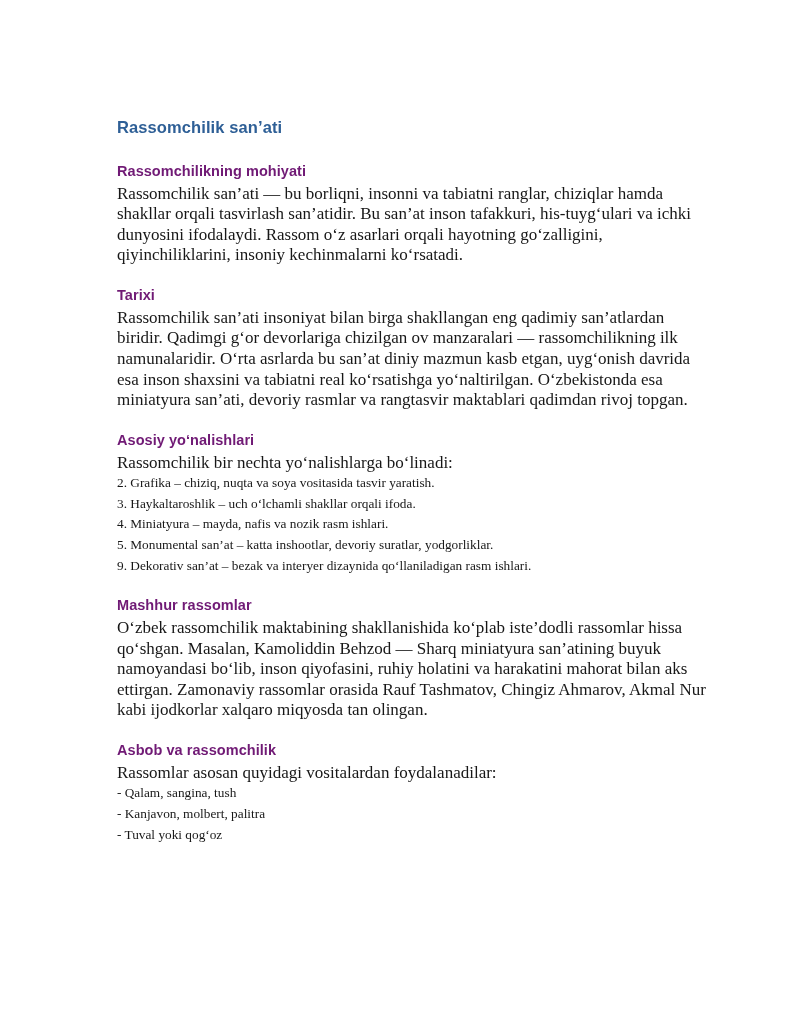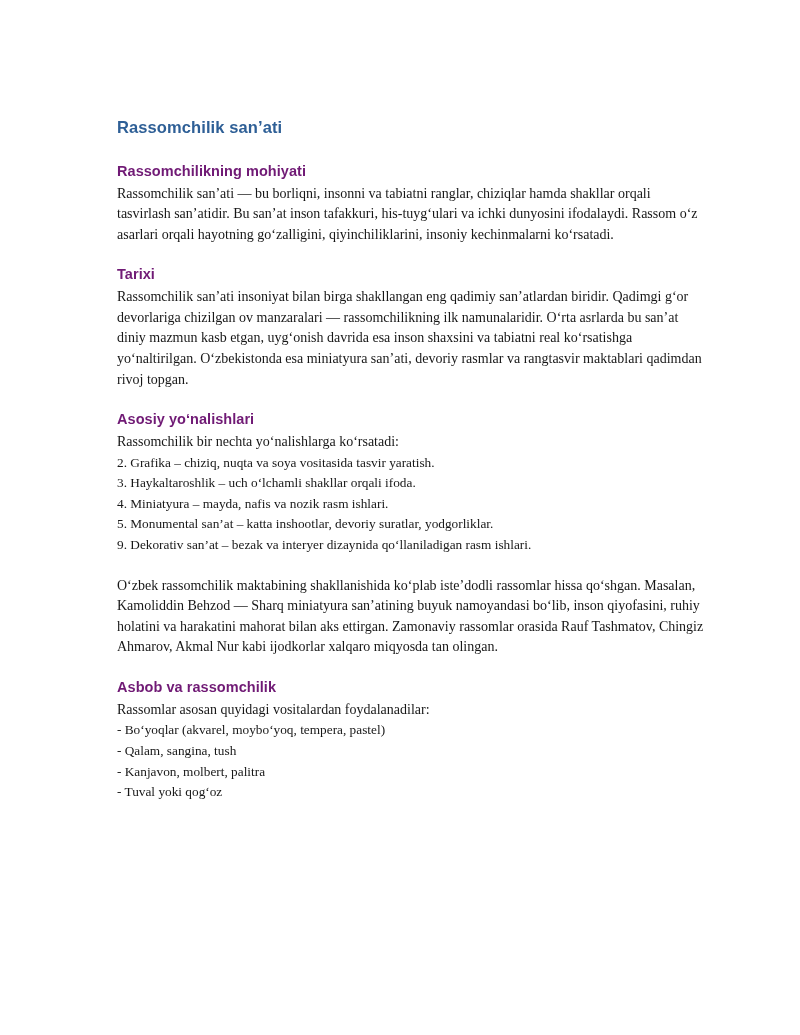--- a/index.html
+++ b/index.html
@@ -38,21 +38,21 @@
     font-family: "Liberation Sans", "DejaVu Sans", sans-serif;
     font-size: 14.5px;
     font-weight: bold;
     color: #701a75;
     margin: 0 0 3px 0;
     line-height: 1.3;
     letter-spacing: 0.05px;
   }
   .body-text {
     font-family: "Liberation Serif", "DejaVu Serif", serif;
-    font-size: 14px;
+    font-size: 17px;
     line-height: 20.6px;
     color: #171717;
     margin: 0;
     text-align: left;
   }
   .list-block {
     font-family: "Liberation Serif", "DejaVu Serif", serif;
     font-size: 13.3px;
     line-height: 20.6px;
     color: #171717;
@@ -88,43 +88,43 @@
 
   <div class="section">
     <h2 class="section-heading">Tarixi</h2>
     <p class="body-text">Rassomchilik sanʼati insoniyat bilan birga shakllangan eng qadimiy sanʼatlardan biridir. Qadimgi gʻor devorlariga chizilgan ov manzaralari — rassomchilikning ilk namunalaridir. Oʻrta asrlarda bu sanʼat diniy mazmun kasb etgan, uygʻonish davrida esa inson shaxsini va tabiatni real koʻrsatishga yoʻnaltirilgan. Oʻzbekistonda esa miniatyura sanʼati, devoriy rasmlar va rangtasvir maktablari qadimdan rivoj topgan.</p>
   </div>
 
   <div class="gap-after-section"></div>
 
   <div class="section">
     <h2 class="section-heading">Asosiy yoʻnalishlari</h2>
-    <p class="body-text">Rassomchilik bir nechta yoʻnalishlarga koʻrsatadi:</p>
+    <p class="body-text">Rassomchilik bir nechta yoʻnalishlarga boʻlinadi:</p>
     <ul class="list-block">
       <li>2. Grafika – chiziq, nuqta va soya vositasida tasvir yaratish.</li>
       <li>3. Haykaltaroshlik – uch oʻlchamli shakllar orqali ifoda.</li>
       <li>4. Miniatyura – mayda, nafis va nozik rasm ishlari.</li>
       <li>5. Monumental sanʼat – katta inshootlar, devoriy suratlar, yodgorliklar.</li>
       <li>9. Dekorativ sanʼat – bezak va interyer dizaynida qoʻllaniladigan rasm ishlari.</li>
     </ul>
   </div>
 
   <div class="gap-after-section"></div>
 
   <div class="section">
+    <h2 class="section-heading">Mashhur rassomlar</h2>
     <p class="body-text">Oʻzbek rassomchilik maktabining shakllanishida koʻplab isteʼdodli rassomlar hissa qoʻshgan. Masalan, Kamoliddin Behzod — Sharq miniatyura sanʼatining buyuk namoyandasi boʻlib, inson qiyofasini, ruhiy holatini va harakatini mahorat bilan aks ettirgan. Zamonaviy rassomlar orasida Rauf Tashmatov, Chingiz Ahmarov, Akmal Nur kabi ijodkorlar xalqaro miqyosda tan olingan.</p>
   </div>
 
   <div class="gap-after-section"></div>
 
   <div class="section">
     <h2 class="section-heading">Asbob va rassomchilik</h2>
     <p class="body-text">Rassomlar asosan quyidagi vositalardan foydalanadilar:</p>
     <ul class="list-block">
-      <li>- Boʻyoqlar (akvarel, moyboʻyoq, tempera, pastel)</li>
       <li>- Qalam, sangina, tush</li>
       <li>- Kanjavon, molbert, palitra</li>
       <li>- Tuval yoki qogʻoz</li>
     </ul>
     <div class="blank-line"></div>
   </div>
 
 </div>
 
 </body></html>

